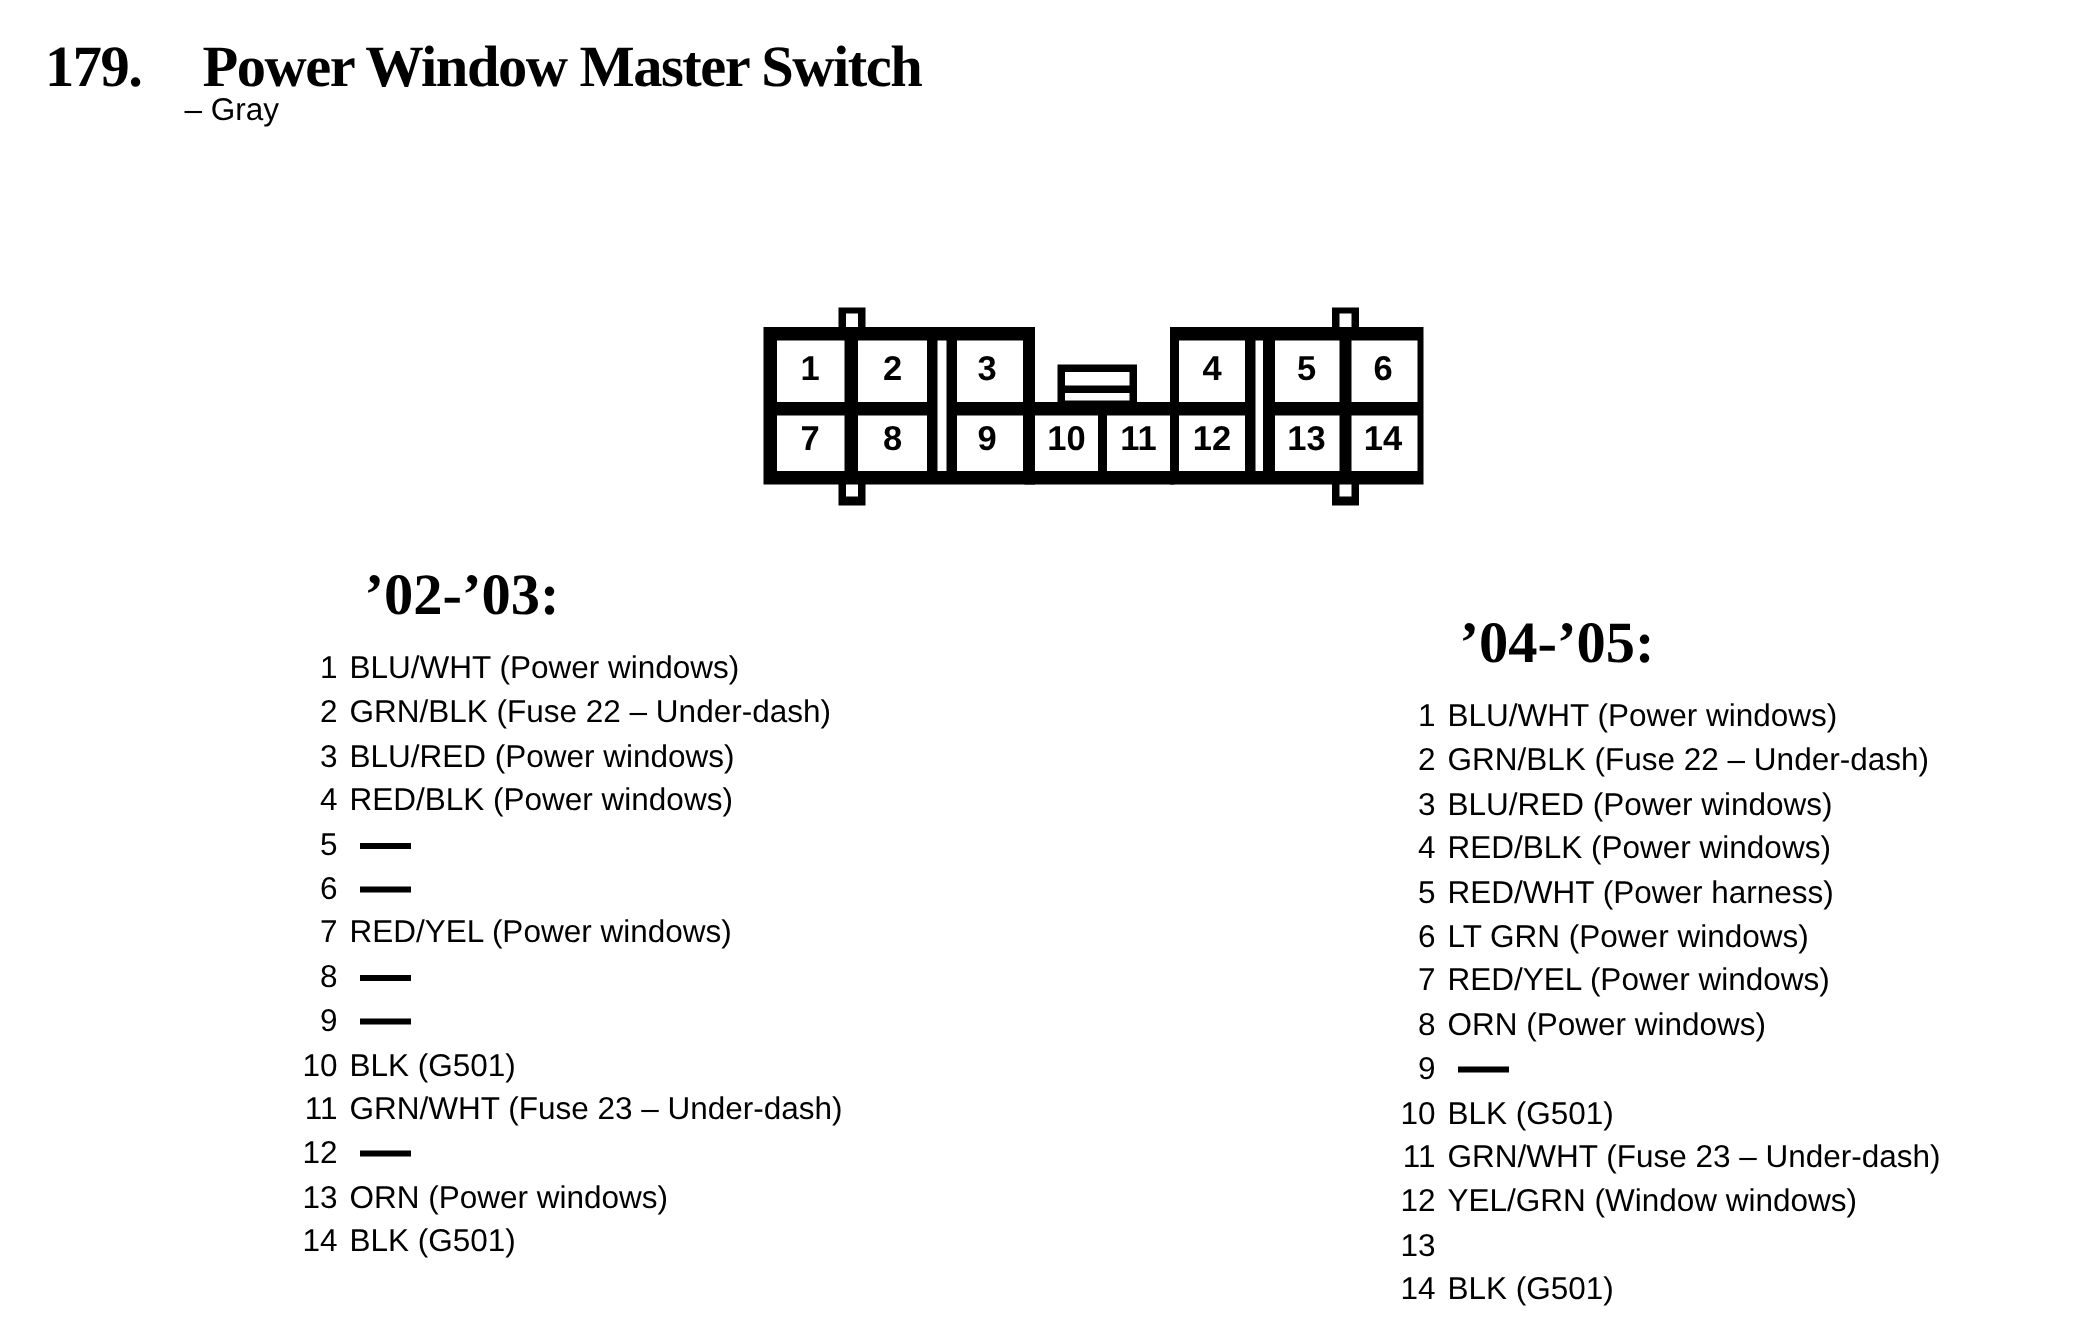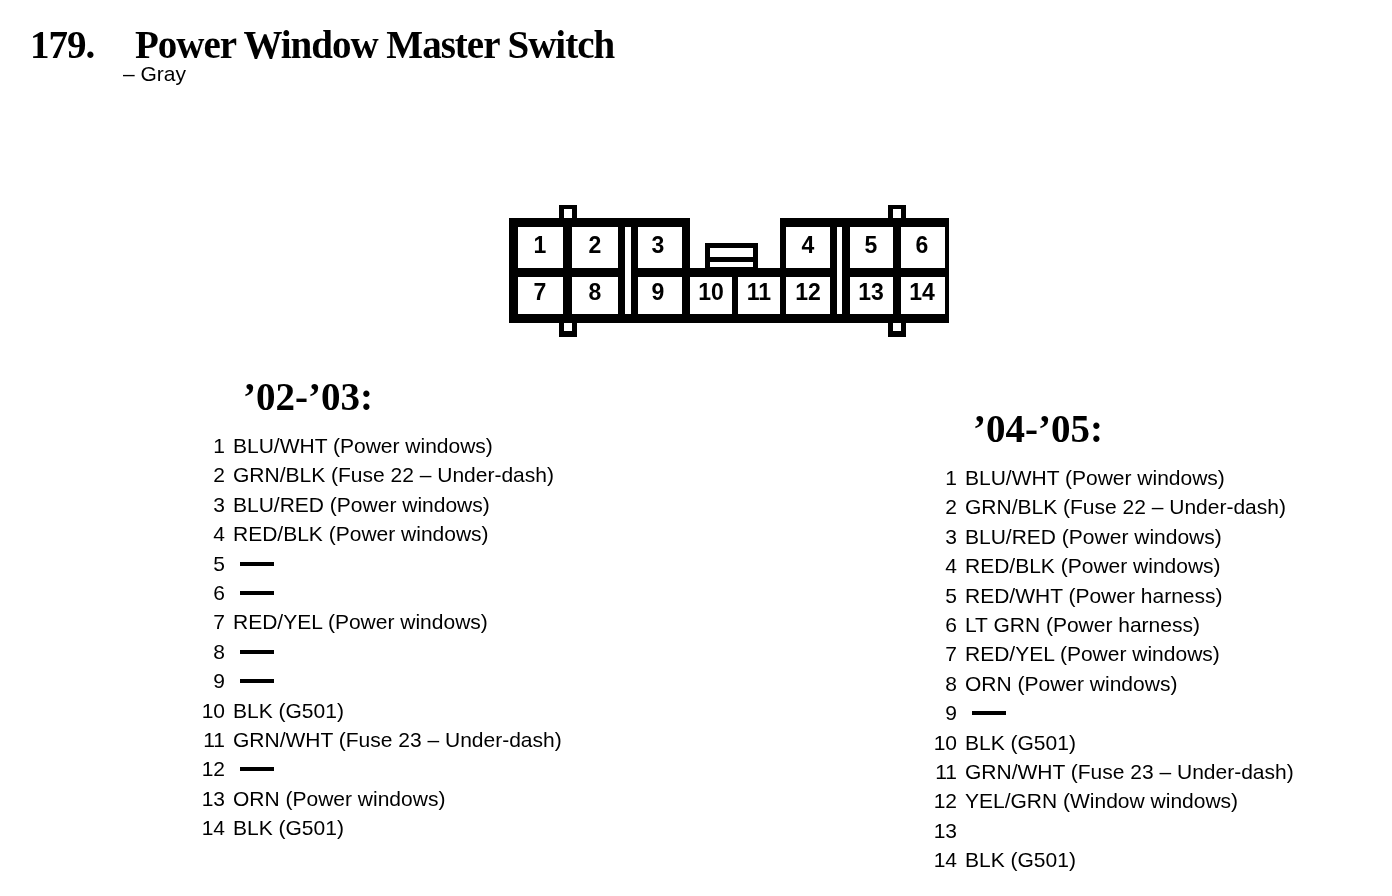--- a/index.html
+++ b/index.html
@@ -199,21 +199,21 @@
       <div class="row">
         <span class="num">4</span>
         <span class="label">RED/BLK (Power windows)</span>
       </div>
       <div class="row">
         <span class="num">5</span>
         <span class="label">RED/WHT (Power harness)</span>
       </div>
       <div class="row">
         <span class="num">6</span>
-        <span class="label">LT GRN (Power harness)</span>
+        <span class="label">LT GRN (Power windows)</span>
       </div>
       <div class="row">
         <span class="num">7</span>
         <span class="label">RED/YEL (Power windows)</span>
       </div>
       <div class="row">
         <span class="num">8</span>
         <span class="label">ORN (Power windows)</span>
       </div>
       <div class="row">

